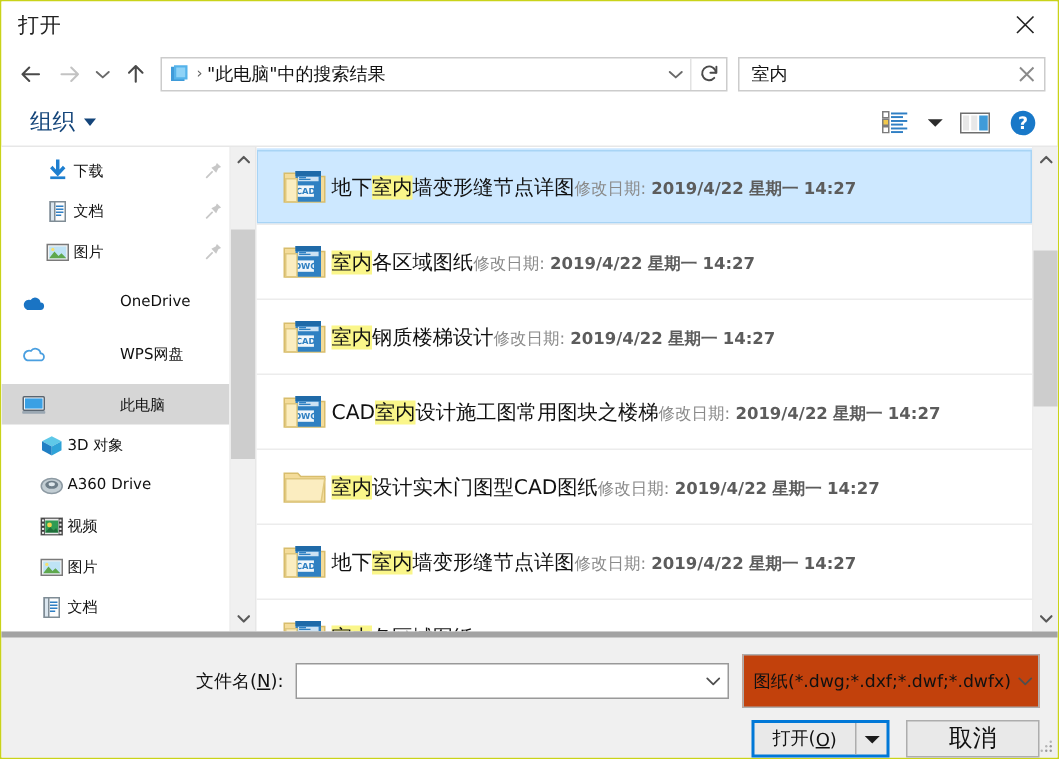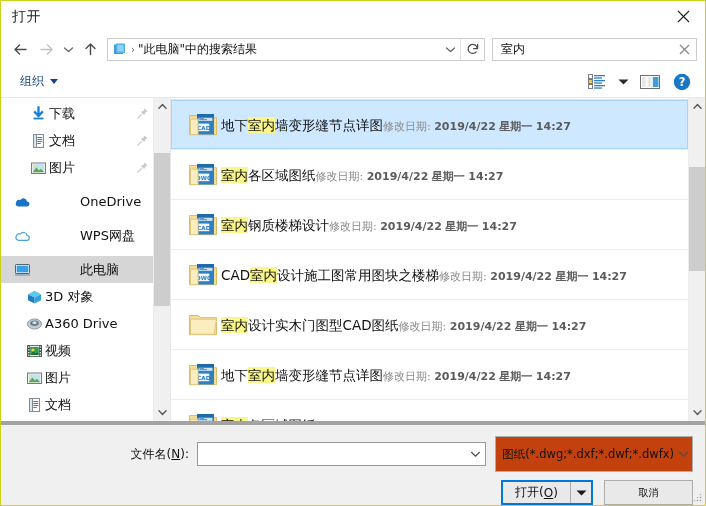--- a/index.html
+++ b/index.html
@@ -101,21 +101,21 @@
   
   #toolbar {
     height: 32px; flex: 0 0 32px;
     background: #ffffff;
     display: flex; align-items: center;
     padding: 0 8px 0 14px;
     border-bottom: 1px solid #e7e7e7;
   }
   #organize-btn {
     display: flex; align-items: center; gap: 6px;
-    font-size: 12px; color: #14457a;
+    font-size: 15px; color: #14457a;
     cursor: default; padding: 3px 5px;
   }
   .caret-dn {
     width: 0; height: 0;
     border-left: 4px solid transparent;
     border-right: 4px solid transparent;
     border-top: 5px solid #14457a;
   }
   #toolbar-right {
     margin-left: auto;
@@ -146,21 +146,21 @@
   }
   #sidebar {
     flex: 1 1 auto;
     overflow: hidden;
     padding-top: 2px;
     background: #ffffff;
   }
   .side-item {
     height: 27px;
     display: flex; align-items: center;
-    font-size: 13px; color: #101010;
+    font-size: 10px; color: #101010;
     cursor: default;
     position: relative;
     padding-right: 4px;
   }
   .side-item.selected { background: #d6d6d6; }
   .side-icon {
     width: 22px; height: 20px;
     display: flex; align-items: center; justify-content: center;
     flex: 0 0 22px;
   }
@@ -316,21 +316,21 @@
   #open-main u { text-decoration: underline; }
   #open-arrow {
     width: 20px;
     display: flex; align-items: center; justify-content: center;
   }
   #cancel-btn {
     width: 89px; height: 25px;
     border: 1px solid #adadad;
     background: #e9e9e9;
     display: flex; align-items: center; justify-content: center;
-    font-size: 10px; color: #111;
+    font-size: 16px; color: #111;
     cursor: default;
   }
   #grip {
     position: absolute; right: 3px; bottom: 3px;
     width: 10px; height: 10px;
   }
   .chev { display:block; }
 </style>
 </head>
 <body>

